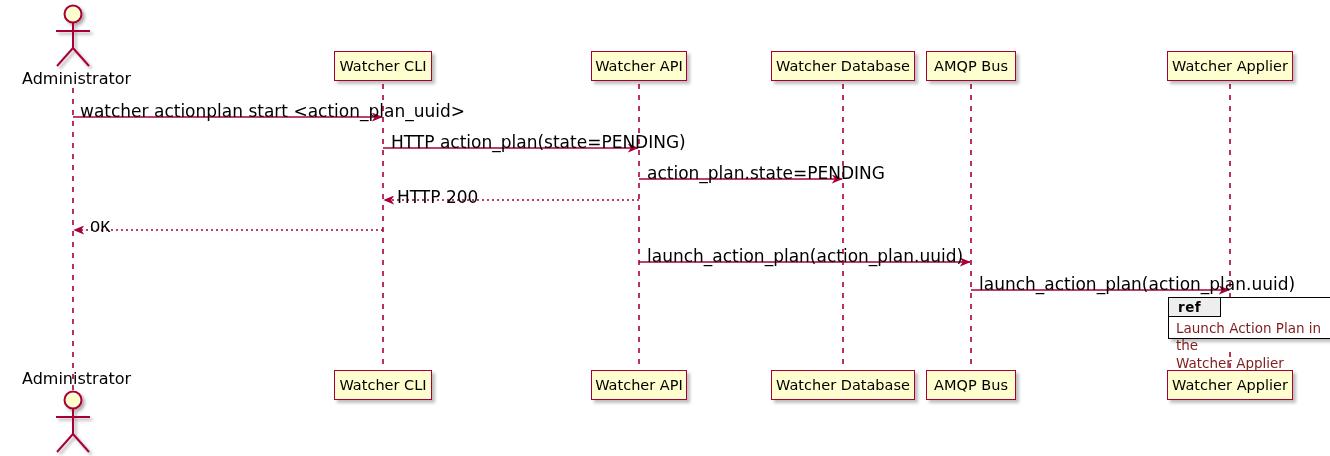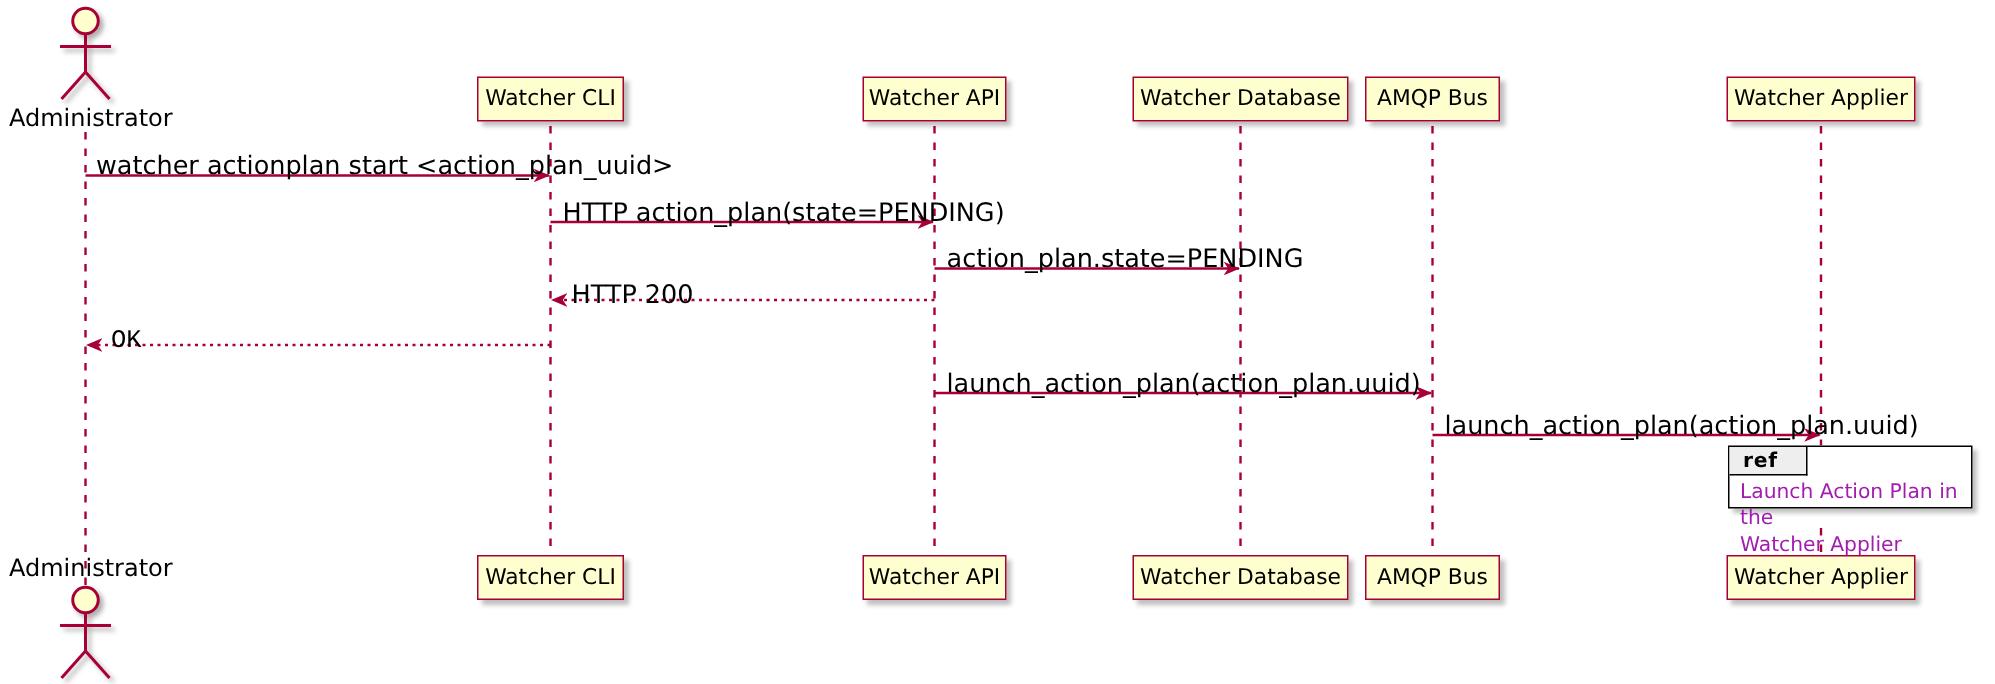--- a/index.html
+++ b/index.html
@@ -1,21 +1,21 @@
 <!DOCTYPE html>
 <html><head>
 <meta charset="utf-8">
 <style>
   html,body{margin:0;padding:0;background:#FFFFFF;}
   body{
     width:1330px;height:456px;position:relative;overflow:hidden;
     font-family:"DejaVu Sans","Liberation Sans",sans-serif;
     -webkit-font-smoothing:antialiased;
   }
-  #diagram{position:absolute;inset:0;}
+  #diagram{position:absolute;inset:0;margin-left:16px;}
   svg#canvas{position:absolute;left:0;top:0;width:1330px;height:456px;}
 
   
   .pbox{
     position:absolute;
     background:#FEFECE;
     border:1.5px solid #A80036;
     box-shadow:3px 3px 3px rgba(0,0,0,0.25);
     box-sizing:border-box;
     display:flex;align-items:center;justify-content:center;
@@ -56,21 +56,21 @@
     display:flex;align-items:center;
     padding:0 8px 0 9px;
     font-weight:bold;
     font-size:13.5px;
     color:#000000;
     letter-spacing:0.5px;
   }
   .refbody{
     position:absolute;left:7px;top:22px;right:4px;
     font-size:13.5px;
-    color:#a21caf;
+    color:#7f1d1d;
     line-height:1.28;
   }
 </style>
 </head>
 <body>
 
 <div id="diagram">
 
   <svg id="canvas" xmlns="http://www.w3.org/2000/svg" viewBox="0 0 1330 456">
     <defs>

